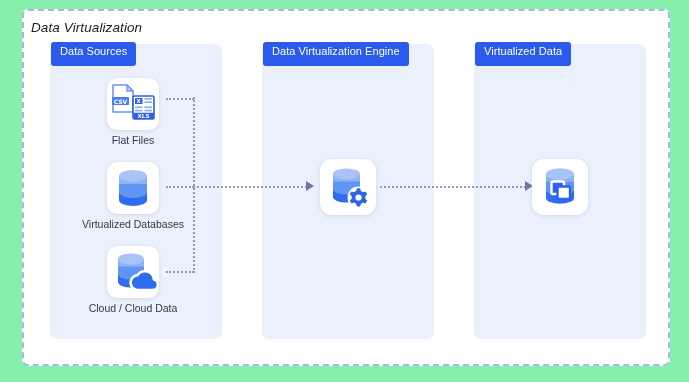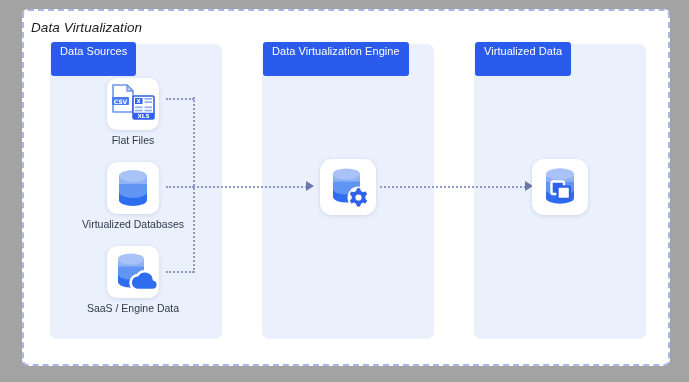--- a/index.html
+++ b/index.html
@@ -11,21 +11,21 @@
     width: 689px;
     height: 382px;
     font-family: "Liberation Sans", sans-serif;
     overflow: hidden;
   }
 
   #canvas {
     position: relative;
     width: 689px;
     height: 382px;
-    background: #a3a3a3;
+    background: #86efac;
   }
 
   
   .outer-frame {
     position: absolute;
     left: 22px;
     top: 9px;
     width: 648px;
     height: 357px;
     border: 2px dashed #aab6e8;
@@ -53,21 +53,21 @@
     top: 44px;
     height: 295px;
   }
   .panel.sources  { left: 50px;  width: 172px; }
   .panel.engine   { left: 262px; width: 172px; }
   .panel.virtual  { left: 474px; width: 172px; }
 
   .panel-badge {
     position: absolute;
     top: 42px;
-    height: 34px;
+    height: 24px;
     line-height: 19px;
     background: #2a5bec;
     color: #ffffff;
     font-size: 11px;
     border-radius: 3px;
     padding: 0 9px;
     white-space: nowrap;
     box-sizing: border-box;
     letter-spacing: 0.05px;
   }
@@ -201,21 +201,21 @@
 
   <div class="icon-tile tile-saas">
     <svg class="art" viewBox="0 0 52 52">
       <path d="M11 13 v23 a13 5.5 0 0 0 26 0 v-23 z" fill="#2f6df0"></path>
       <path d="M11 13 v7.5 a13 5.5 0 0 0 26 0 v-7.5 z" fill="#8fb2f5"></path>
       <path d="M11 20.5 v7.5 a13 5.5 0 0 0 26 0 v-7.5 z" fill="#6095f3"></path>
       <ellipse cx="24" cy="13" rx="13" ry="5.5" fill="#a9c3f8"></ellipse>
       <path d="M30 44 a7.5 7.5 0 0 1 0.6 -14.9 a9 9 0 0 1 16.3 4.3 a5.4 5.4 0 0 1 -1.4 10.6 z" fill="#2f6df0" stroke="#ffffff" stroke-width="2.6" stroke-linejoin="round"></path>
     </svg>
   </div>
-  <div class="node-label label-saas">SaaS / Engine Data</div>
+  <div class="node-label label-saas">Cloud / Cloud Data</div>
 
   <div class="icon-tile big tile-engine">
     <svg class="art" viewBox="0 0 56 56">
       <path d="M13 15 v23 a13.5 5.5 0 0 0 27 0 v-23 z" fill="#2f6df0"></path>
       <path d="M13 15 v7.5 a13.5 5.5 0 0 0 27 0 v-7.5 z" fill="#8fb2f5"></path>
       <path d="M13 22.5 v7.5 a13.5 5.5 0 0 0 27 0 v-7.5 z" fill="#6095f3"></path>
       <ellipse cx="26.5" cy="15" rx="13.5" ry="5.5" fill="#a9c3f8"></ellipse>
       <g transform="translate(38.5,38.5)">
         <circle r="11" fill="#ffffff"></circle>
         <path d="M-1.6 -9.2 h3.2 l0.7 2.6 a7.3 7.3 0 0 1 2.2 1.3 l2.6 -0.8 l1.6 2.8 l-1.9 1.9 a7.3 7.3 0 0 1 0 2.6 l1.9 1.9 l-1.6 2.8 l-2.6 -0.8 a7.3 7.3 0 0 1 -2.2 1.3 l-0.7 2.6 h-3.2 l-0.7 -2.6 a7.3 7.3 0 0 1 -2.2 -1.3 l-2.6 0.8 l-1.6 -2.8 l1.9 -1.9 a7.3 7.3 0 0 1 0 -2.6 l-1.9 -1.9 l1.6 -2.8 l2.6 0.8 a7.3 7.3 0 0 1 2.2 -1.3 z" fill="#2f62e8"></path>

